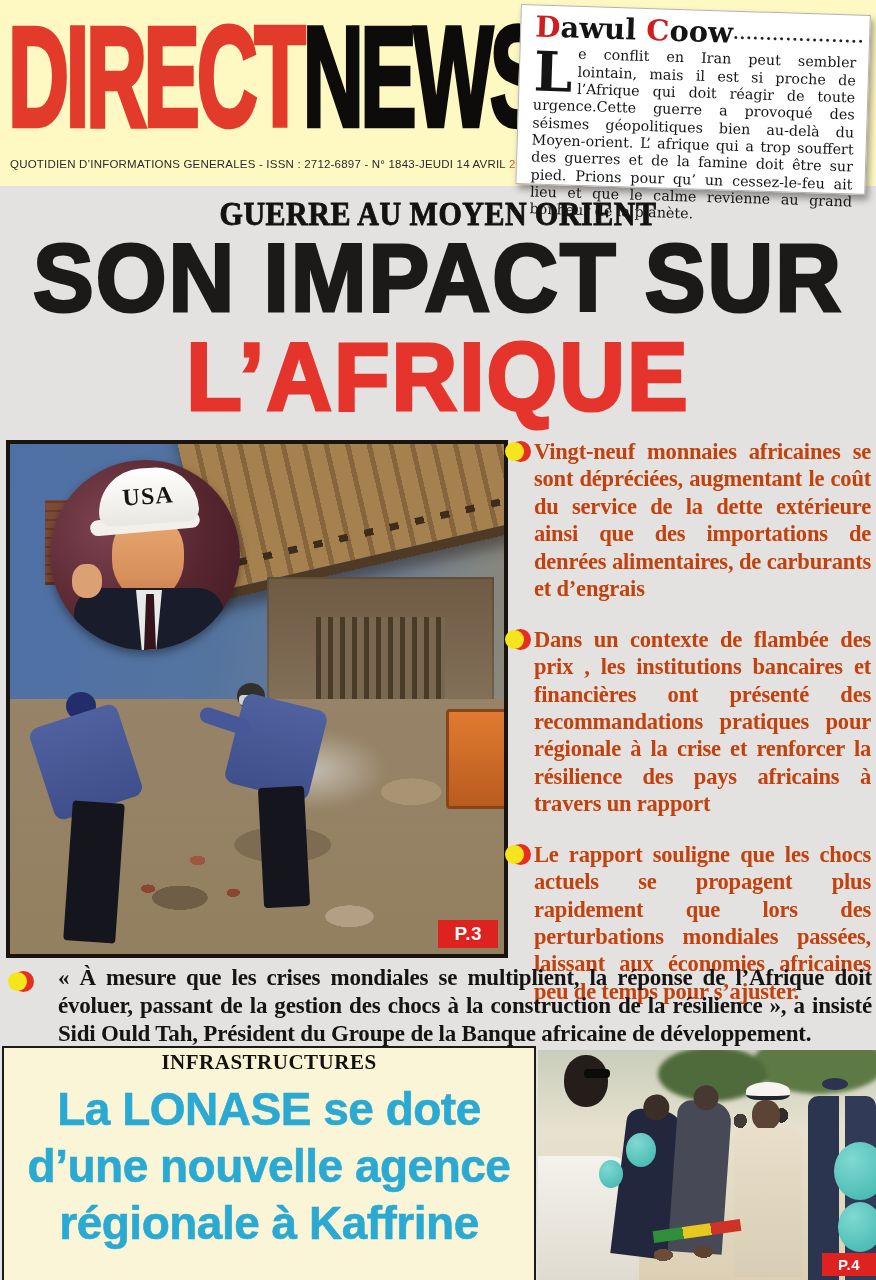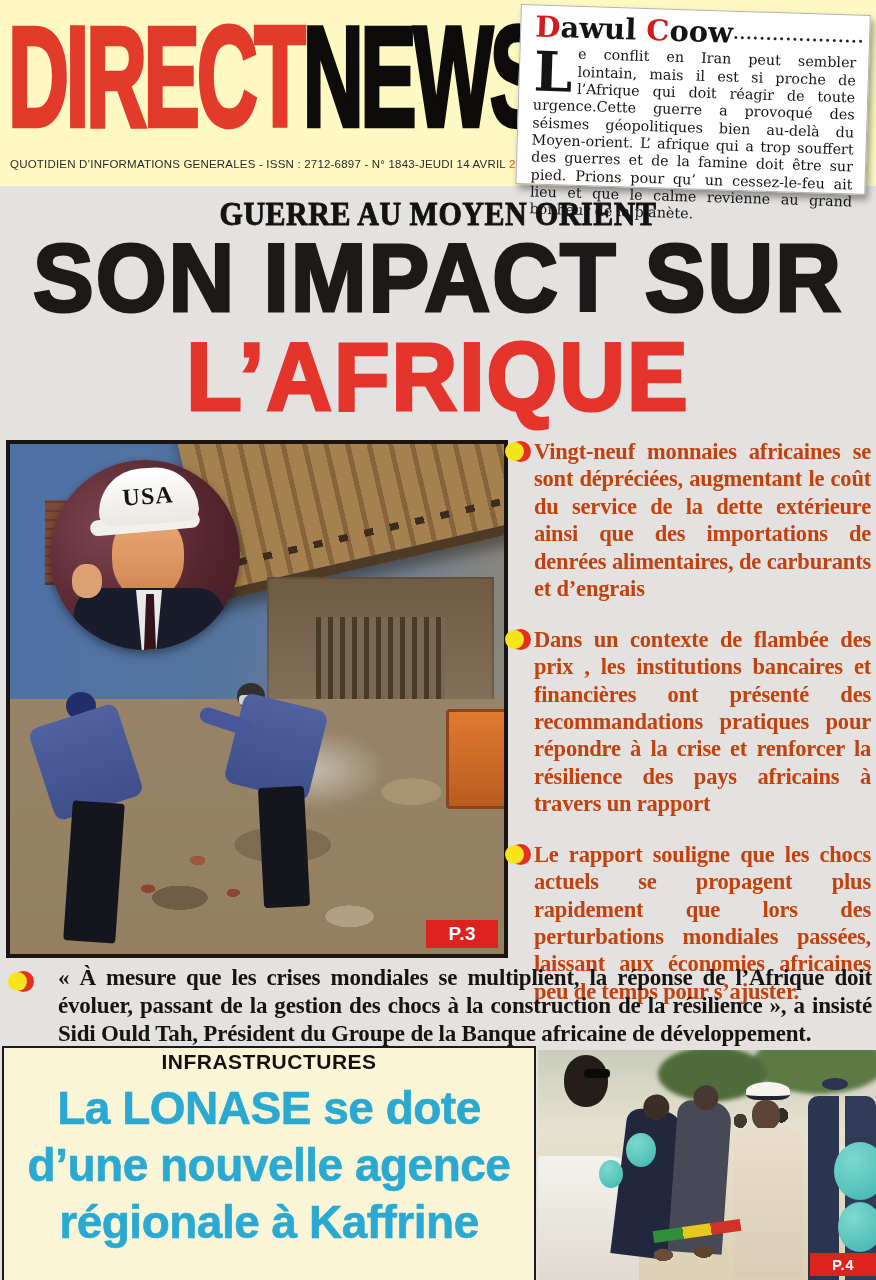--- a/index.html
+++ b/index.html
@@ -97,42 +97,42 @@
   .tr-cap{position:absolute;left:48px;top:8px;width:100px;height:56px;border-radius:50px 50px 14px 14px;
       background:linear-gradient(180deg,#ffffff,#e9e7e2);transform:rotate(-4deg);
       display:flex;align-items:center;justify-content:center}
   .tr-cap span{font-family:"Liberation Serif",serif;font-weight:700;font-size:24px;color:#17150f;letter-spacing:1px}
   .tr-brim{position:absolute;left:40px;top:56px;width:110px;height:16px;border-radius:8px;background:#f2f0ea;transform:rotate(-5deg)}
   .tr-suit{position:absolute;left:24px;top:128px;width:150px;height:70px;border-radius:26px 26px 0 0;background:#191d2b}
   .tr-shirt{position:absolute;left:86px;top:130px;width:26px;height:60px;background:#e9e9ea;clip-path:polygon(0 0,100% 0,78% 100%,22% 100%)}
   .tr-tie{position:absolute;left:94px;top:134px;width:12px;height:56px;background:#33141c;clip-path:polygon(18% 0,82% 0,100% 100%,0 100%)}
   .tr-fist{position:absolute;left:22px;top:104px;width:30px;height:34px;border-radius:45%;background:#dba173}
   .page-badge{position:absolute;background:var(--badge-red);color:#fff;font-weight:700;font-size:19px;
-      padding:3px 22px;font-family:"Liberation Sans",sans-serif;letter-spacing:.5px}
+      padding:3px 16px;font-family:"Liberation Sans",sans-serif;letter-spacing:.5px}
   .badge-p3{right:6px;bottom:6px}
 
   
   .bullets{position:absolute;left:505px;top:438px;width:366px}
   .bullet{position:relative;padding-left:29px;margin-bottom:23px;
       font-family:"Liberation Serif",serif;font-weight:700;font-size:22.5px;line-height:1.22;
       text-align:justify;color:#c2410c;letter-spacing:-.2px}
   .b-icon{position:absolute;left:0;top:3px;width:26px;height:22px}
   .b-icon .dr{position:absolute;left:5px;top:0;width:21px;height:21px;border-radius:50%;background:var(--bullet-red)}
   .b-icon .dy{position:absolute;left:0;top:1px;width:19px;height:19px;border-radius:50%;background:var(--bullet-yellow)}
 
   
   .quote{position:absolute;left:6px;top:964px;width:866px;padding-left:52px;
       font-family:"Liberation Serif",serif;font-weight:700;font-size:23px;line-height:1.22;
       text-align:justify;color:#151413;letter-spacing:-.2px}
   .quote .b-icon{left:2px;top:7px}
 
   
   .infra{position:absolute;left:2px;top:1046px;width:534px;height:234px;background:var(--cream);
       border:2px solid #1b1b1b;border-bottom:none;text-align:center;padding-top:2px}
-  .infra-kicker{font-family:Liberation Sans, sans-serif;font-weight:700;font-size:21px;letter-spacing:.5px;color:#141210}
+  .infra-kicker{font-family:Liberation Serif, serif;font-weight:700;font-size:21px;letter-spacing:.5px;color:#141210}
   .infra-head{margin-top:6px;padding:0 6px;font-weight:700;font-size:46px;line-height:1.24;color:var(--accent-blue);
       letter-spacing:-.5px;-webkit-text-stroke:.6px var(--accent-blue)}
 
   .photo-2{position:absolute;left:538px;top:1050px;width:338px;height:230px;overflow:hidden;
       background:linear-gradient(180deg,#c9cdbb 0%,#e6e2cf 35%,#dccfb4 100%)}
   .p2-foliage{position:absolute;left:20%;top:-12%;width:90%;height:45%;
       background:radial-gradient(90px 45px at 35% 50%,#4f6b3b 0 60%,transparent 61%),
                  radial-gradient(110px 50px at 70% 40%,#5d7a45 0 60%,transparent 61%);filter:blur(2px)}
   .p2-crowd{position:absolute;left:30%;top:22%;width:68%;height:16%;
       background:radial-gradient(11px 12px at 8% 50%,#3a3330 0 60%,transparent 61%),
@@ -239,21 +239,21 @@
         <span class="dr"></span>
         <span class="dy"></span>
       </span>
     <span>Vingt-neuf monnaies africaines se sont dépréciées, augmentant le coût du service de la dette extérieure ainsi que des importations de denrées alimentaires, de carburants et d’engrais</span>
   </div>
   <div class="bullet">
     <span class="b-icon">
         <span class="dr"></span>
         <span class="dy"></span>
       </span>
-    <span>Dans un contexte de flambée des prix , les institutions bancaires et financières ont présenté des recommandations pratiques pour répondre à la crise et renforcer la résilience des pays africains à travers un rapport</span>
+    <span>Dans un contexte de flambée des prix , les institutions bancaires et financières ont présenté des recommandations pratiques pour régionale à la crise et renforcer la résilience des pays africains à travers un rapport</span>
   </div>
   <div class="bullet">
     <span class="b-icon">
         <span class="dr"></span>
         <span class="dy"></span>
       </span>
     <span>Le rapport souligne que les chocs actuels se propagent plus rapidement que lors des perturbations mondiales passées, laissant aux économies africaines peu de temps pour s’ajuster.</span>
   </div>
 </section>
 

